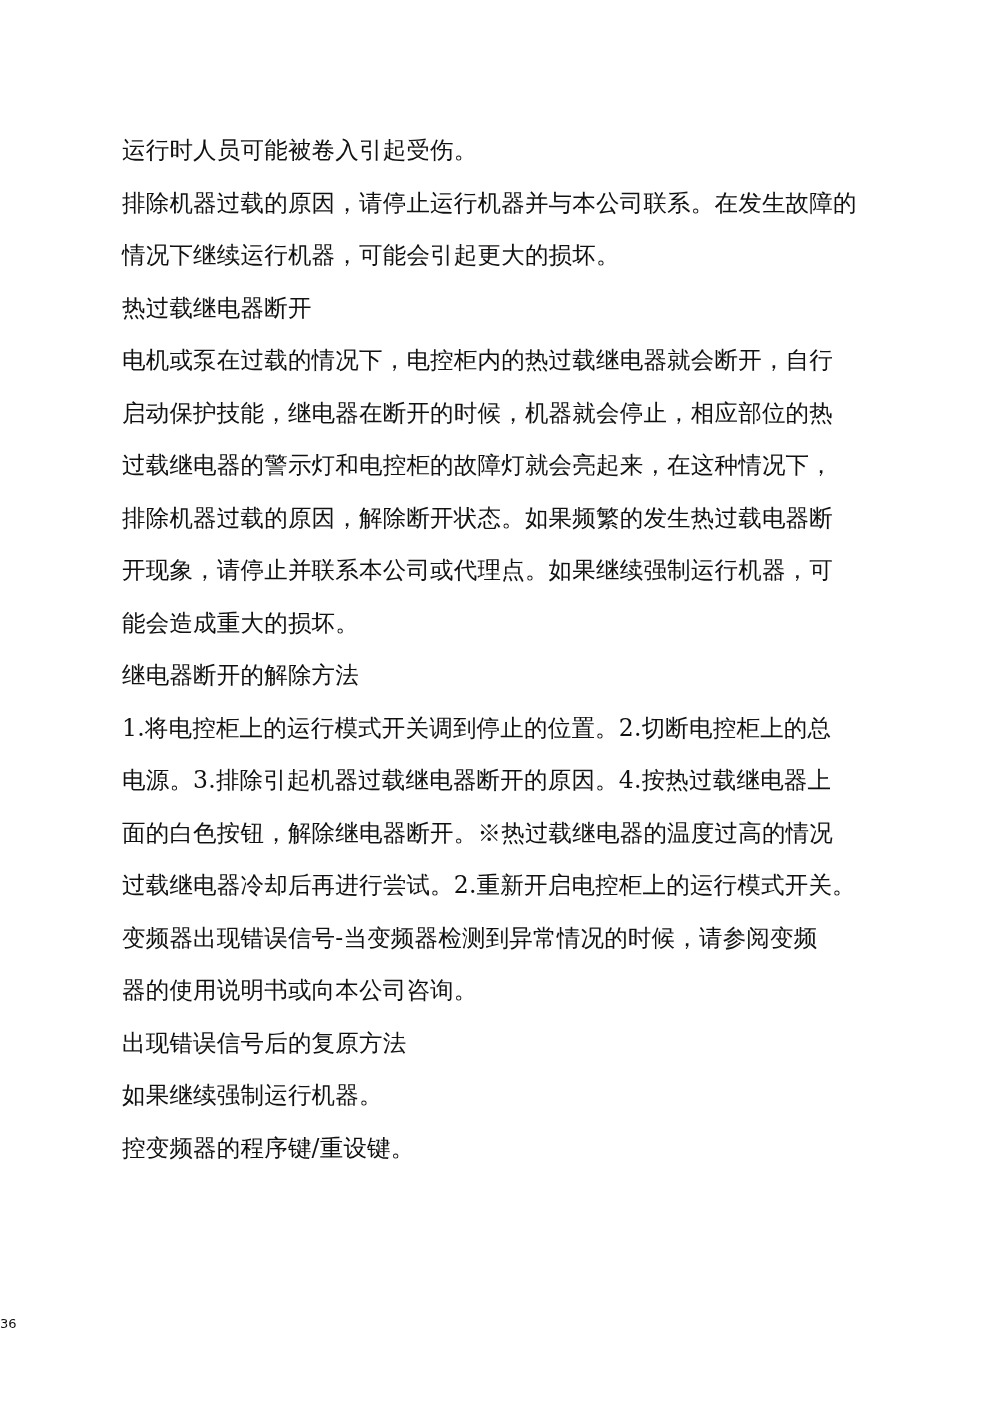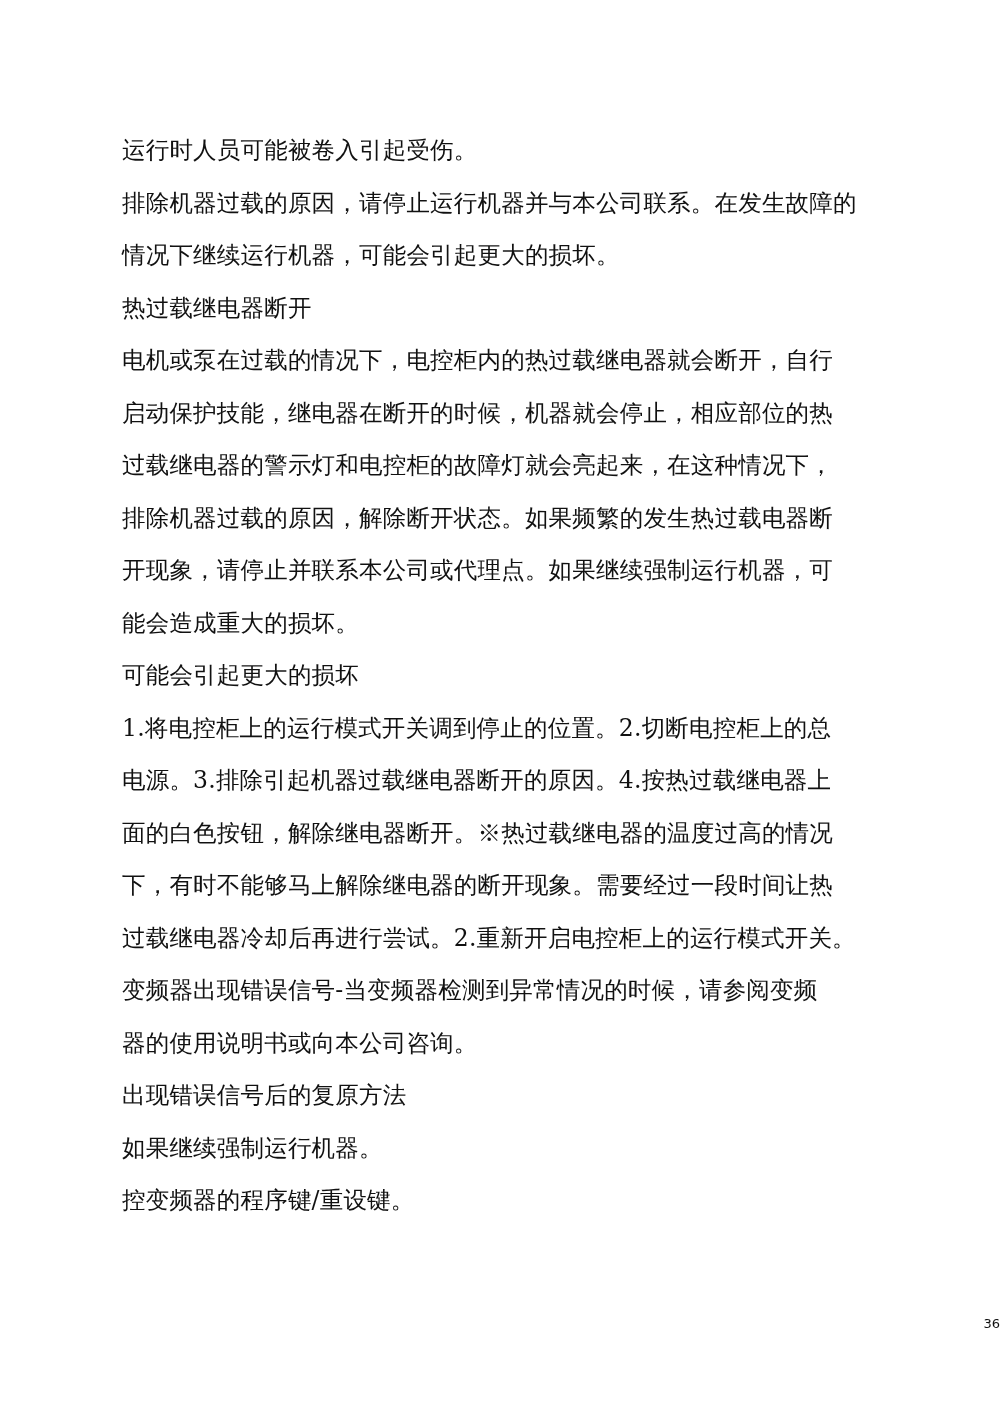--- a/index.html
+++ b/index.html
@@ -35,46 +35,45 @@
       line-height: 52.5px;
       font-size: 23.5px;
       white-space: nowrap;
       letter-spacing: 0.2px;
     }
     .page-number {
       position: absolute;
       left: 0;
       width: 1000px;
       top: 1316px;
-      text-align: right;
+      text-align: left;
       font-family: "DejaVu Sans", "Liberation Sans", sans-serif;
       font-size: 13px;
       color: #111111;
     }
   </style>
 </head>
 <body>
 
 <div class="page">
   <div class="body-text">
     <span class="line">运行时人员可能被卷入引起受伤。</span>
     <span class="line">排除机器过载的原因，请停止运行机器并与本公司联系。在发生故障的</span>
     <span class="line">情况下继续运行机器，可能会引起更大的损坏。</span>
     <span class="line">热过载继电器断开</span>
     <span class="line">电机或泵在过载的情况下，电控柜内的热过载继电器就会断开，自行</span>
     <span class="line">启动保护技能，继电器在断开的时候，机器就会停止，相应部位的热</span>
     <span class="line">过载继电器的警示灯和电控柜的故障灯就会亮起来，在这种情况下，</span>
     <span class="line">排除机器过载的原因，解除断开状态。如果频繁的发生热过载电器断</span>
     <span class="line">开现象，请停止并联系本公司或代理点。如果继续强制运行机器，可</span>
     <span class="line">能会造成重大的损坏。</span>
-    <span class="line">可能会引起更大的损坏</span>
+    <span class="line">继电器断开的解除方法</span>
     <span class="line">1.将电控柜上的运行模式开关调到停止的位置。2.切断电控柜上的总</span>
     <span class="line">电源。3.排除引起机器过载继电器断开的原因。4.按热过载继电器上</span>
     <span class="line">面的白色按钮，解除继电器断开。※热过载继电器的温度过高的情况</span>
-    <span class="line">下，有时不能够马上解除继电器的断开现象。需要经过一段时间让热</span>
     <span class="line">过载继电器冷却后再进行尝试。2.重新开启电控柜上的运行模式开关。</span>
     <span class="line">变频器出现错误信号-当变频器检测到异常情况的时候，请参阅变频</span>
     <span class="line">器的使用说明书或向本公司咨询。</span>
     <span class="line">出现错误信号后的复原方法</span>
     <span class="line">如果继续强制运行机器。</span>
     <span class="line">控变频器的程序键/重设键。</span>
   </div>
   <div class="page-number">36</div>
 </div>
 

